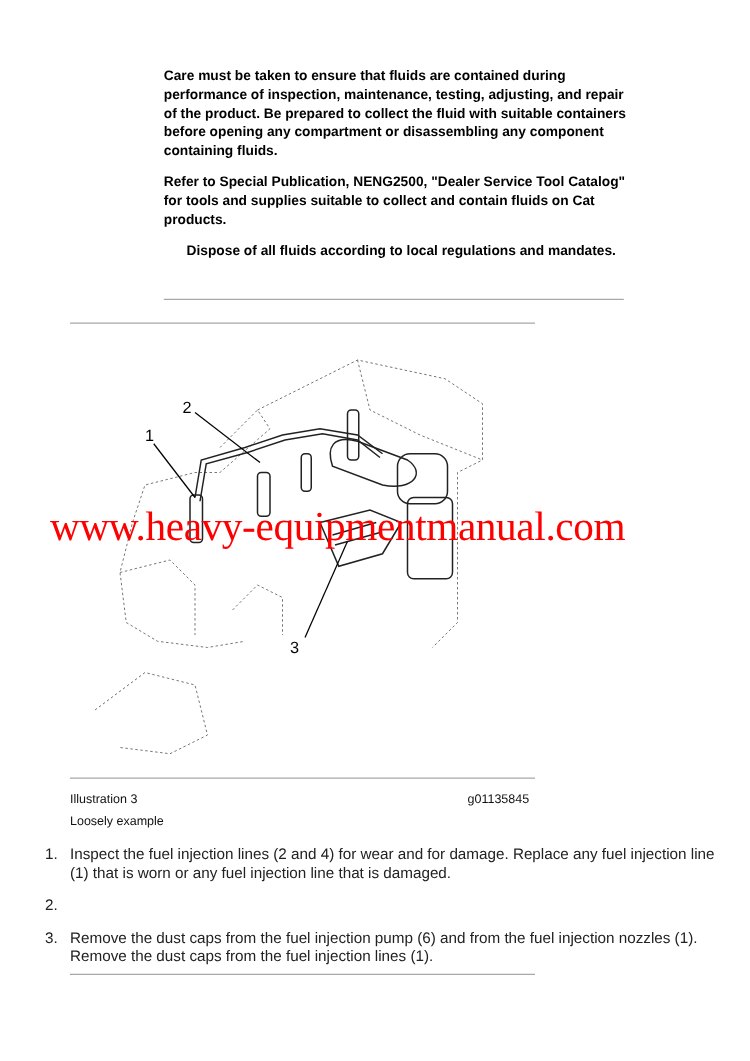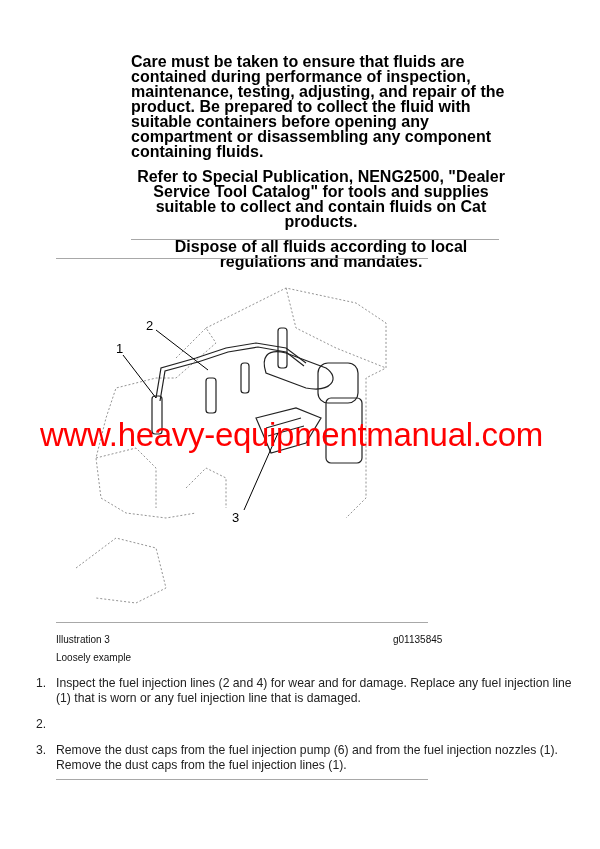--- a/index.html
+++ b/index.html
@@ -1,32 +1,32 @@
 <!DOCTYPE html>
 <html><head>
 <meta charset="utf-8">
 <style>
   html, body { margin:0; padding:0; background:#ffffff; }
   body { width:600px; height:849px; position:relative; overflow:hidden; font-family:"Liberation Sans", sans-serif; color:#000; }
-  .warn { position:absolute; left:131px; width:380px; font-weight:bold; font-size:16px; line-height:15px; }
+  .warn { position:absolute; left:131px; width:380px; font-weight:bold; font-size:11px; line-height:15px; }
   .warn p { margin:0; }
   .rule { position:absolute; height:0; border-top:1.5px solid #a8a8a8; }
   .fig { position:absolute; left:56px; top:268px; width:380px; height:340px; }
   .caption { position:absolute; font-size:10px; line-height:13px; color:#111;text-align:right; }
   .steps { position:absolute; left:36px; top:676px; width:540px; font-size:12.2px; line-height:15px; color:#222; }
   .step { display:flex; margin-bottom:11px; }
   .step .num { width:20px; flex:none; }
-  .watermark { position:absolute; left:40px; top:416px; font-size:33px; color:#ff0000; letter-spacing:-0.3px; white-space:nowrap; font-family:Liberation Sans, sans-serif; }
+  .watermark { position:absolute; left:40px; top:404px; font-size:33px; color:#ff0000; letter-spacing:-0.3px; white-space:nowrap; font-family:Liberation Serif, serif; }
 </style>
 </head>
 <body>
 
 <div class="warn" style="top:54px;">
   <p>Care must be taken to ensure that fluids are contained during performance of inspection, maintenance, testing, adjusting, and repair of the product. Be prepared to collect the fluid with suitable containers before opening any compartment or disassembling any component containing fluids.</p>
-  <p style="margin-top:10px;text-align:center;">Refer to Special Publication, NENG2500, "Dealer Service Tool Catalog" for tools and supplies suitable to collect and contain fluids on Cat products.</p>
+  <p style="margin-top:10px;">Refer to Special Publication, NENG2500, "Dealer Service Tool Catalog" for tools and supplies suitable to collect and contain fluids on Cat products.</p>
   <p style="margin-top:10px;text-align:center;">Dispose of all fluids according to local regulations and mandates.</p>
 </div>
 
 <div class="rule" style="left:131px; width:368px; top:239px;"></div>
 <div class="rule" style="left:56px; width:372px; top:258px;"></div>
 
 <svg class="fig" viewBox="0 0 380 340" xmlns="http://www.w3.org/2000/svg">
   <g fill="none" stroke="#777" stroke-width="0.8" stroke-dasharray="2,2">
     <path d="M150 60 L230 20 L300 35 L330 55 L330 100 L310 110 L310 230 L290 250"></path>
     <path d="M120 90 L150 60 L160 75 L120 110 L100 110 L60 120 L50 150 L40 190 L45 230 L70 245 L110 250 L140 245"></path>
@@ -57,21 +57,21 @@
     <text x="60" y="85">1</text>
     <text x="90" y="62">2</text>
     <text x="176" y="254">3</text>
   </g>
 </svg>
 
 <div class="watermark">www.heavy-equipmentmanual.com</div>
 
 <div class="rule" style="left:56px; width:372px; top:622px;"></div>
 <div class="caption" style="left:56px; top:633px;">Illustration 3</div>
-<div class="caption" style="left:393px; top:633px;">g01135845</div>
+<div class="caption" style="left:374px; top:633px;">g01135845</div>
 <div class="caption" style="left:56px; top:651px;">Loosely example</div>
 
 <div class="steps">
   <div class="step">
     <span class="num">1.</span>
     <span>Inspect the fuel injection lines (2 and 4) for wear and for damage. Replace any fuel injection line (1) that is worn or any fuel injection line that is damaged.</span>
   </div>
   <div class="step">
     <span class="num">2.</span>
   </div>

